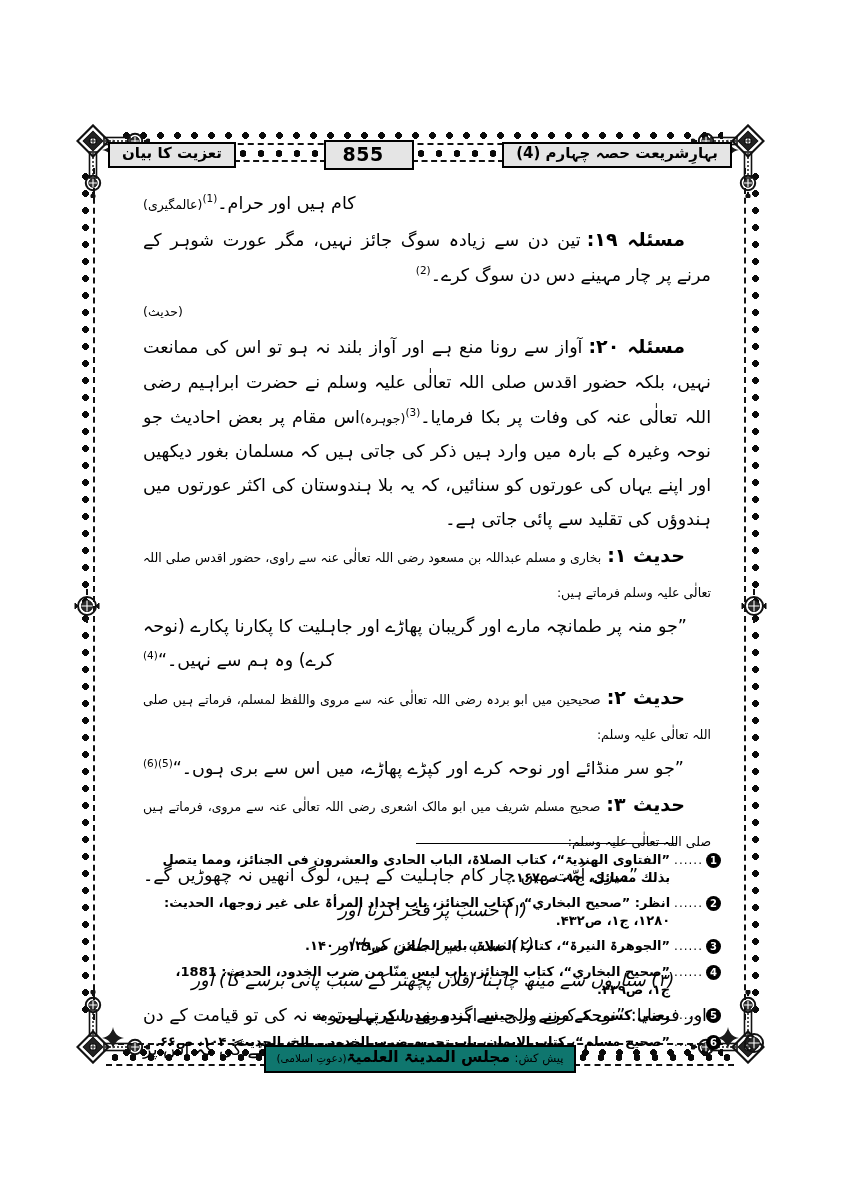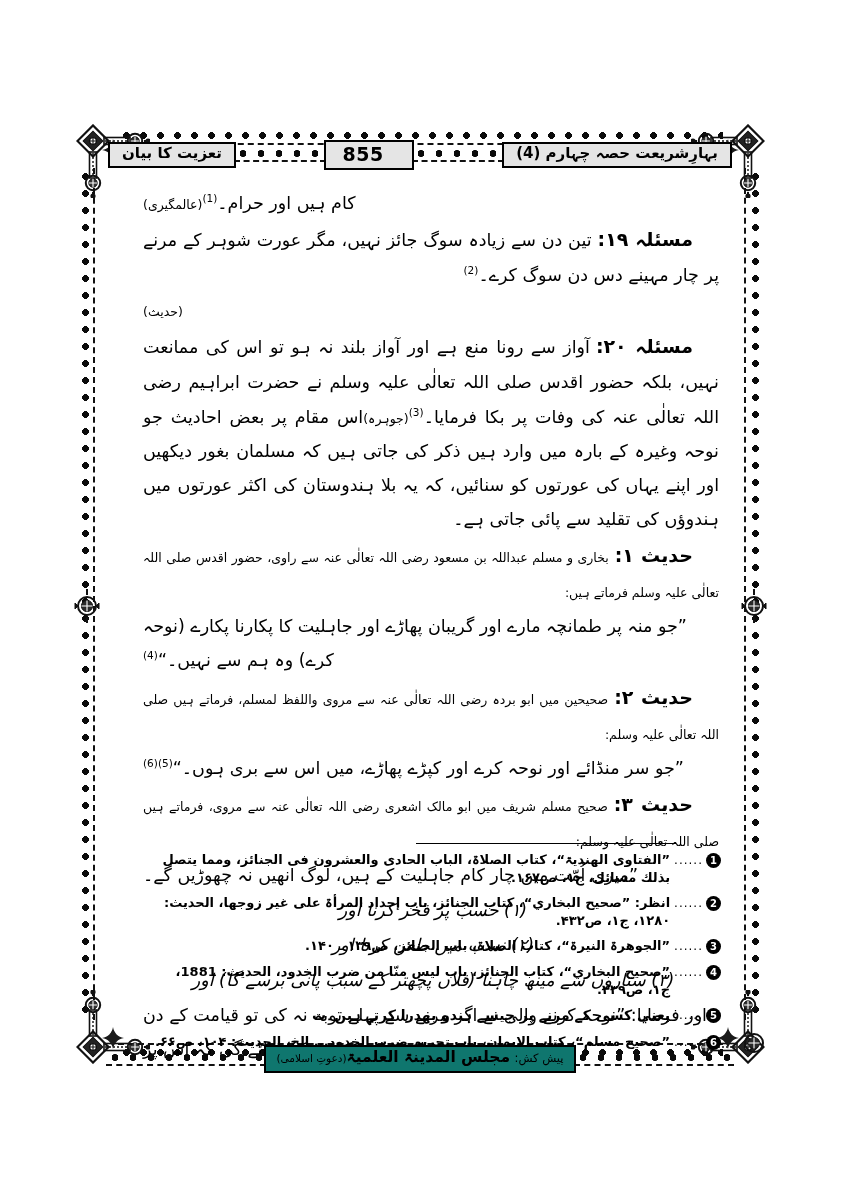--- a/index.html
+++ b/index.html
@@ -167,21 +167,21 @@
     right: 118px;
     top: 186px;
     width: 580px;
     direction: rtl;
     text-align: justify;
     text-align-last: right;
     font-size: 17.5px;
     line-height: 1.95;
     font-family: "DejaVu Sans", "Liberation Sans", sans-serif;
   }
-  .para { margin: 0 4px 1px 0; }
+  .para { margin: 0 12px 1px 0; }
   .para.indent { text-indent: 26px; }
   .para.left  { text-align: left;  text-align-last: left; }
   .lbl {
     font-weight: 700;
     font-size: 19px;
     margin-left: 6px;
   }
   .small-inline { font-size: 12.5px; }
   sup.fn {
     font-size: 10.5px;

